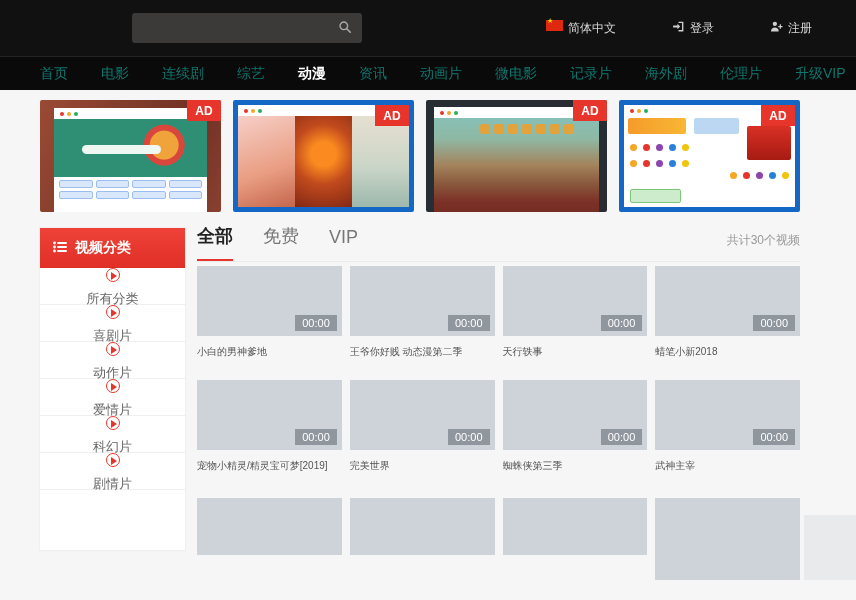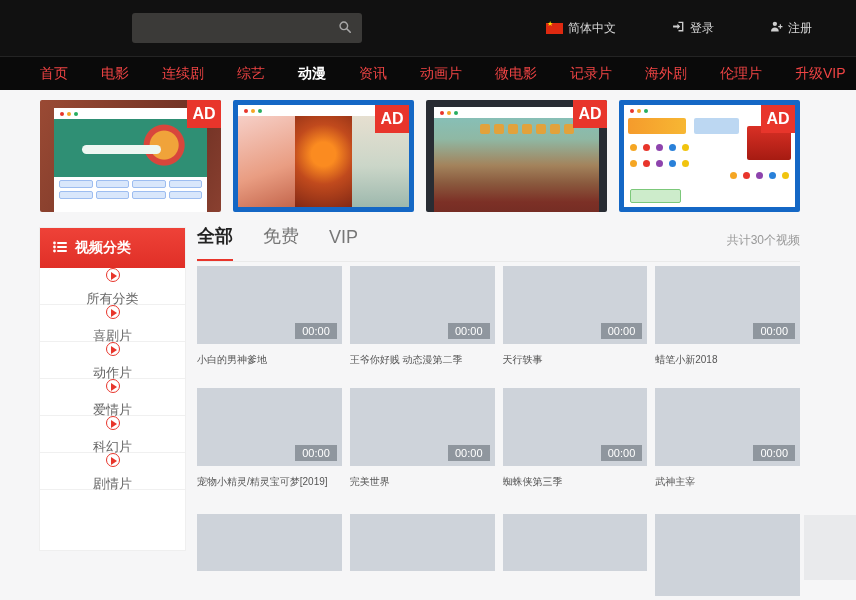--- a/index.html
+++ b/index.html
@@ -9,34 +9,34 @@
   
   .topbar { height:56px; background:#111; display:flex; align-items:center; padding:0 44px 0 40px; }
   .logo { display:flex; align-items:center; gap:5px; cursor:pointer; }
   .logo-main { font-size:21px; font-weight:bold; color:#fff; letter-spacing:1px; }
   .logo-red { color:#e8352b; }
   .logo-badge { background:#e8352b; color:#fff; font-size:11px; font-weight:bold; padding:2px 4px; border-radius:3px; }
   .search { width:230px; height:30px; background:#3b3a38; border-radius:3px; display:flex; align-items:center; padding:0 10px; margin-left:92px; }
   .search input { flex:1; background:transparent; border:none; outline:none; color:#ddd; font-size:13px; }
   .search-btn { background:none; border:none; cursor:pointer; display:flex; align-items:center; }
   .top-right { margin-left:auto; display:flex; align-items:center; gap:20px; }
-  .top-link { display:flex; align-items:center; gap:5px; color:#d6d6d6; font-size:12px; cursor:pointer; text-decoration:none;padding-left:36px; }
+  .top-link { display:flex; gap:5px; color:#d6d6d6; font-size:12px; cursor:pointer; text-decoration:none;padding-left:36px; }
   .flag { width:17px; height:11px; background:#de2910; position:relative; display:inline-block; }
   .flag:before { content:"★"; position:absolute; left:1px; top:-3px; color:#ffde00; font-size:7px; }
 
   
   .nav { height:34px; background:#0a0a0a; border-top:1px solid #242424; display:flex; align-items:center; gap:33px; padding:0 40px; }
-  .nav a { color:#ef4444; font-size:14px; text-decoration:none; white-space:nowrap; }
+  .nav a { color:#0f766e; font-size:14px; text-decoration:none; white-space:nowrap; }
   .nav a.active { color:#fff; font-weight:bold; }
 
   
   .container { padding:10px 56px 0 40px; width:856px; }
   .ads { display:grid; grid-template-columns:repeat(4,1fr); gap:12px; height:112px; }
   .ad { position:relative; overflow:hidden; border-radius:2px; cursor:pointer; }
-  .ad-badge { position:absolute; top:0; right:0; width:34px; height:28px; background:#e8352b; color:#fff; font-size:16px; font-weight:bold; display:flex; align-items:center; justify-content:center; z-index:5; }
+  .ad-badge { position:absolute; top:0; right:0; width:34px; height:21px; background:#e8352b; color:#fff; font-size:12px; font-weight:bold; display:flex; align-items:center; justify-content:center; z-index:5; }
   .bwin { position:absolute; background:#fff; overflow:hidden; }
   .bbar { height:11px; background:#fff; display:flex; align-items:center; gap:3px; padding:0 6px; }
   .bbar span { width:4px; height:4px; border-radius:50%; }
   .bbar span:nth-child(1){background:#e8352b;} .bbar span:nth-child(2){background:#f5a623;} .bbar span:nth-child(3){background:#27ae60;}
   
   .ad1 { background:linear-gradient(115deg,#9a4a34,#6f3124 70%,#8a4030); }
   .ad1 .bwin { left:14px; right:14px; top:8px; bottom:0; }
   .ad1 .green { height:58px; background:radial-gradient(circle at 72% 45%, #f0a33a 0 14px, #d8463c 15px 20px, #2f8f74 21px), linear-gradient(120deg,#2c8a6f,#35997d); position:relative; }
   .ad1 .pill { position:absolute; left:18%; top:26px; width:52%; height:9px; background:#eef7f2; border-radius:5px; }
   .ad1 .links { padding:3px 5px; display:grid; grid-template-columns:repeat(4,1fr); gap:3px; }
@@ -76,21 +76,21 @@
   .play-ic:before { content:""; position:absolute; left:4px; top:3px; border-left:6px solid #e8352b; border-top:4px solid transparent; border-bottom:4px solid transparent; }
   .sb-filler { height:60px; background:#fff; }
 
   .main { flex:1; min-width:0; }
   .tabs-row { display:flex; align-items:flex-end; gap:30px; border-bottom:1px solid #eaeaea; height:34px; }
   .tab { font-size:18px; color:#777; padding-bottom:11px; cursor:pointer; border-bottom:2px solid transparent; }
   .tab.active { color:#222; font-weight:bold; border-bottom-color:#e8352b; }
   .count { margin-left:auto; font-size:12px; color:#999; padding-bottom:12px; }
 
   .grid { display:grid; grid-template-columns:repeat(4,1fr); column-gap:8px; margin-top:4px; }
-  .thumb { height:78px; background:#ced3da; position:relative; cursor:pointer; }
+  .thumb { height:70px; background:#ced3da; position:relative; cursor:pointer; }
   .dur { position:absolute; right:5px; bottom:5px; background:#8f969e; color:#fff; font-size:11px; padding:2px 7px; }
   .vtitle { font-size:10px; color:#555; margin:9px 0 21px; white-space:nowrap; overflow:hidden; text-overflow:ellipsis; cursor:pointer; }
   .partial .thumb { height:57px; }
   .partial .thumb.tall { height:82px; }
 
   .float-box { position:absolute; right:0; top:515px; width:52px; height:65px; background:#e9eaec; }
 </style>
 </head>
 <body>
 

